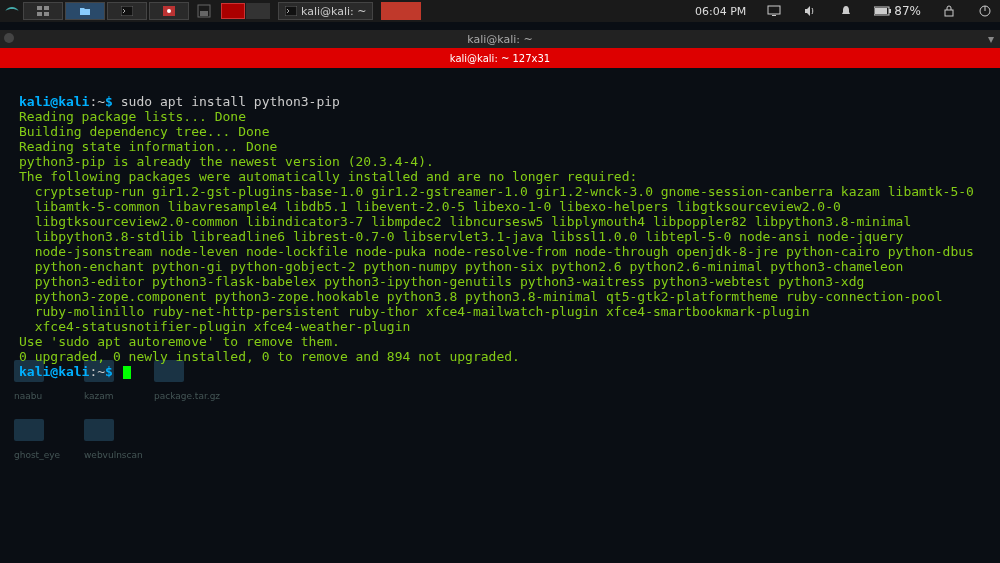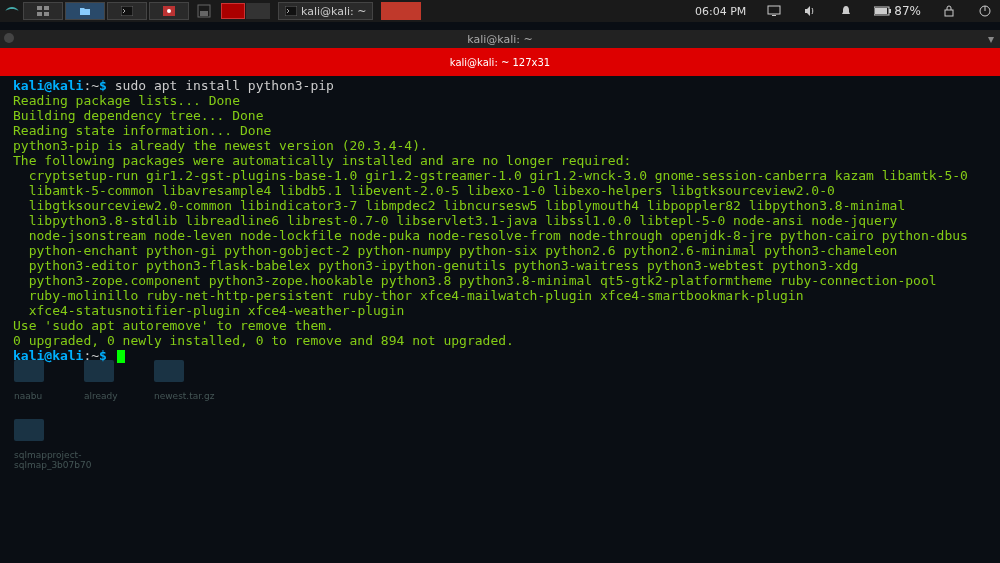--- a/index.html
+++ b/index.html
@@ -82,33 +82,34 @@
 .term-close {
   position: absolute; left: 4px; top: 3px;
   width: 10px; height: 10px;
   border-radius: 50%; background: #444;
 }
 .term-menu {
   position: absolute; right: 6px; top: 2px;
   color: #888; font-size: 12px;
 }
 .term-tabbar {
-  height: 28px;
+  height: 20px;
   background: #d00;
   display: flex; align-items: center; justify-content: center;
   color: #fff;
   font-size: 10px;
 }
 .term-content {
-  padding: 2px 13px;
+  padding: 2px 19px;
   font-family: "DejaVu Sans Mono", monospace;
   font-size: 13px;
   line-height: 15px;
   white-space: pre-wrap;
   word-break: break-word;
+  margin-top: 24px;
 }
 .term-content .l { color: #84cc16; }
 .prompt-user { color: #00b0ff; font-weight: bold; }
 .prompt-at { color: #00b0ff; font-weight: bold; }
 .prompt-host { color: #00b0ff; font-weight: bold; }
 .prompt-colon { color: #ccc; }
 .prompt-path { color: #ccc; }
 .prompt-dollar { color: #00b0ff; font-weight: bold; }
 .cmd { color: #ccc; }
 .cursor {
@@ -238,29 +239,33 @@
   </div>
 </div>
 
 <div class="desktop-icons">
 <div class="d-icon">
       <div class="folder"></div>
       <span>naabu</span>
     </div>
     <div class="d-icon">
       <div class="folder"></div>
-      <span>already</span>
-    </div>
-    <div class="d-icon">
-      <div class="folder"></div>
-      <span>newest.tar.gz</span>
-    </div>
-    <div class="d-icon">
-      <div class="folder"></div>
-      <span>sqlmapproject-sqlmap_3b07b70</span>
+      <span>kazam</span>
+    </div>
+    <div class="d-icon">
+      <div class="folder"></div>
+      <span>package.tar.gz</span>
+    </div>
+    <div class="d-icon">
+      <div class="folder"></div>
+      <span>ghost_eye</span>
+    </div>
+    <div class="d-icon">
+      <div class="folder"></div>
+      <span>webvulnscan</span>
     </div>
   </div>
 
 <div class="terminal-window">
   <div class="term-titlebar">
     <div class="term-close"></div>
     <span>kali@kali: ~</span>
     <span class="term-menu">▾</span>
   </div>
   <div class="term-tabbar">

